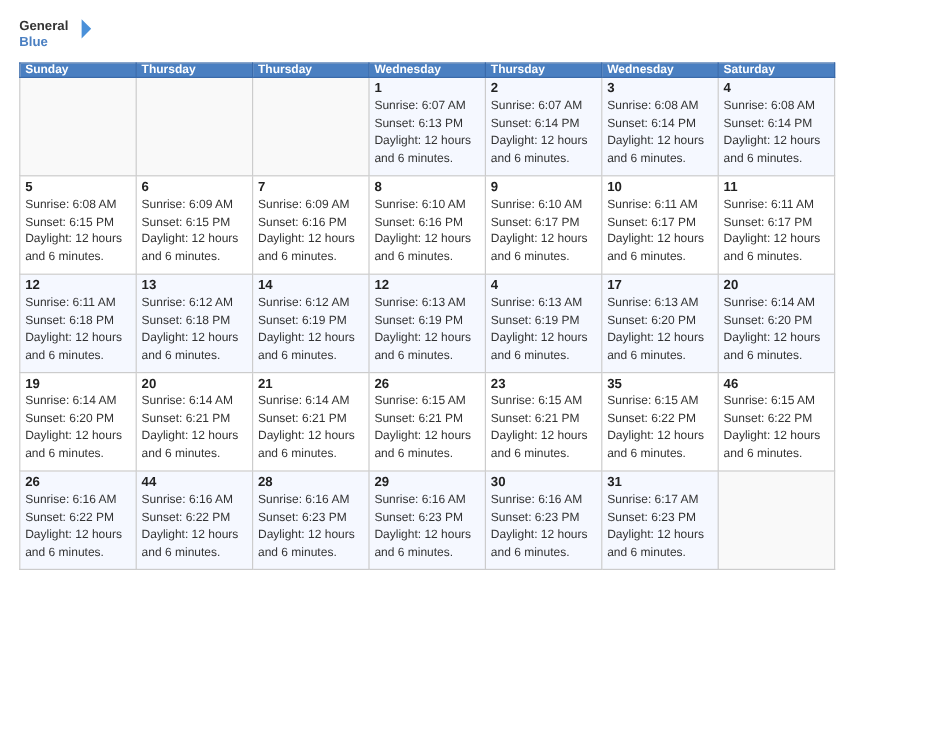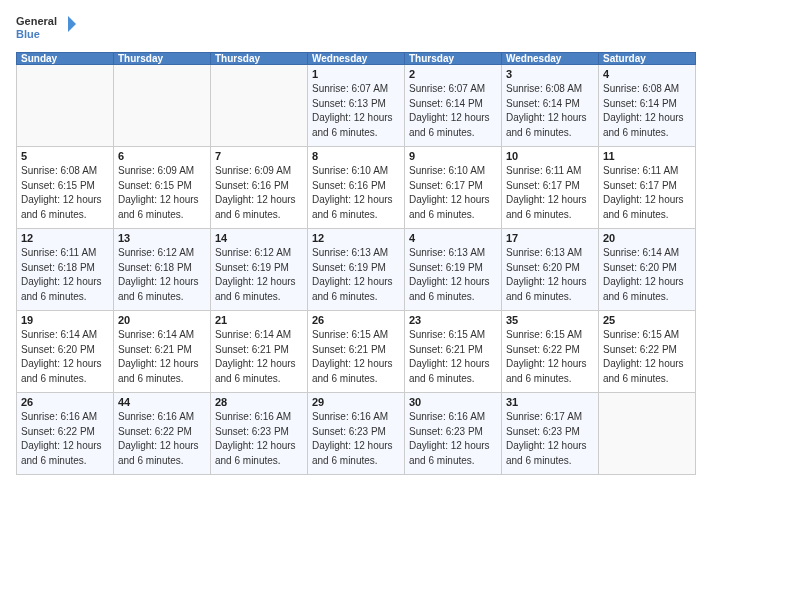--- a/index.html
+++ b/index.html
@@ -215,21 +215,21 @@
           </td>
           <td>
             <span class="day-number">23</span>
             <div class="day-info">Sunrise: 6:15 AM<br>Sunset: 6:21 PM<br>Daylight: 12 hours<br>and 6 minutes.</div>
           </td>
           <td>
             <span class="day-number">35</span>
             <div class="day-info">Sunrise: 6:15 AM<br>Sunset: 6:22 PM<br>Daylight: 12 hours<br>and 6 minutes.</div>
           </td>
           <td>
-            <span class="day-number">25</span>
+            <span class="day-number">46</span>
             <div class="day-info">Sunrise: 6:15 AM<br>Sunset: 6:22 PM<br>Daylight: 12 hours<br>and 6 minutes.</div>
           </td>
         </tr>
         <tr>
           <td>
             <span class="day-number">26</span>
             <div class="day-info">Sunrise: 6:16 AM<br>Sunset: 6:22 PM<br>Daylight: 12 hours<br>and 6 minutes.</div>
           </td>
           <td>
             <span class="day-number">44</span>

